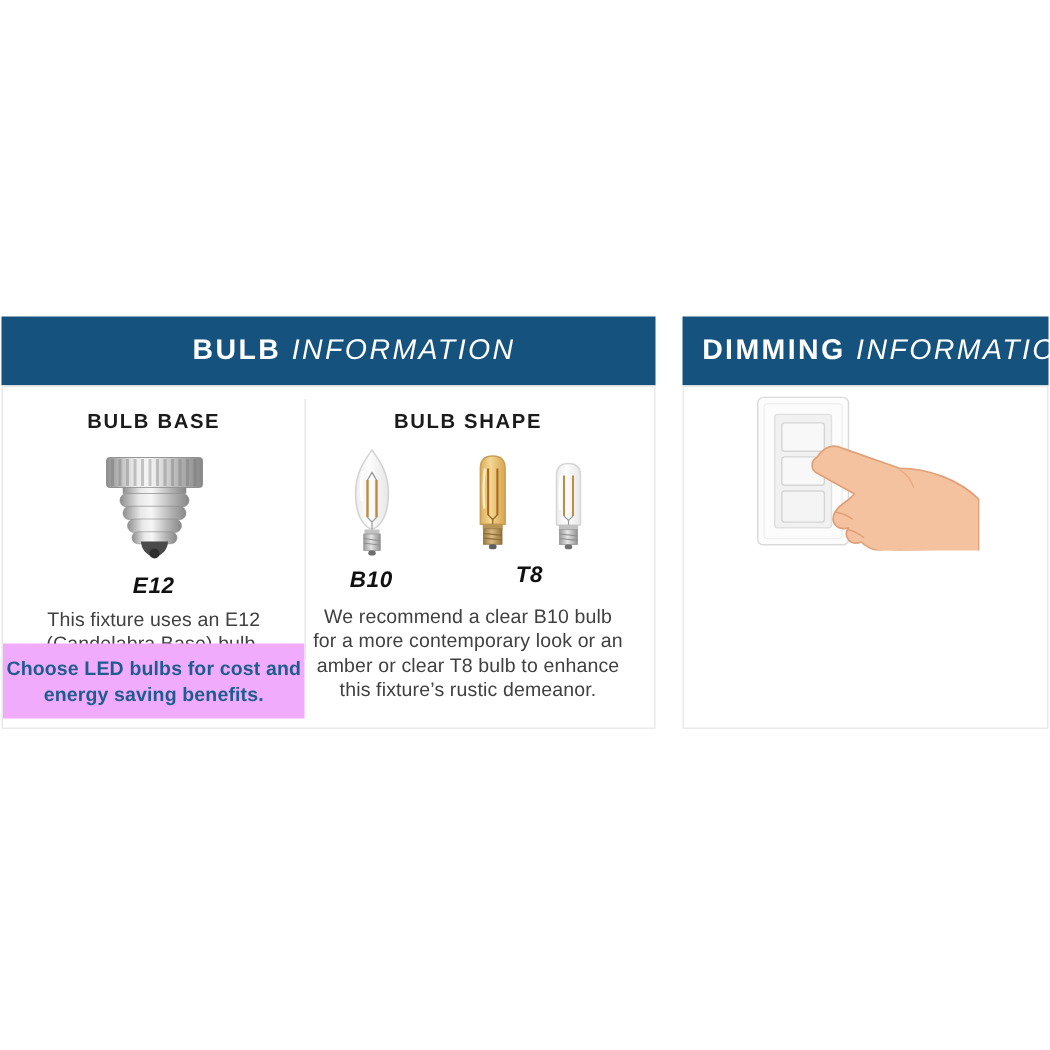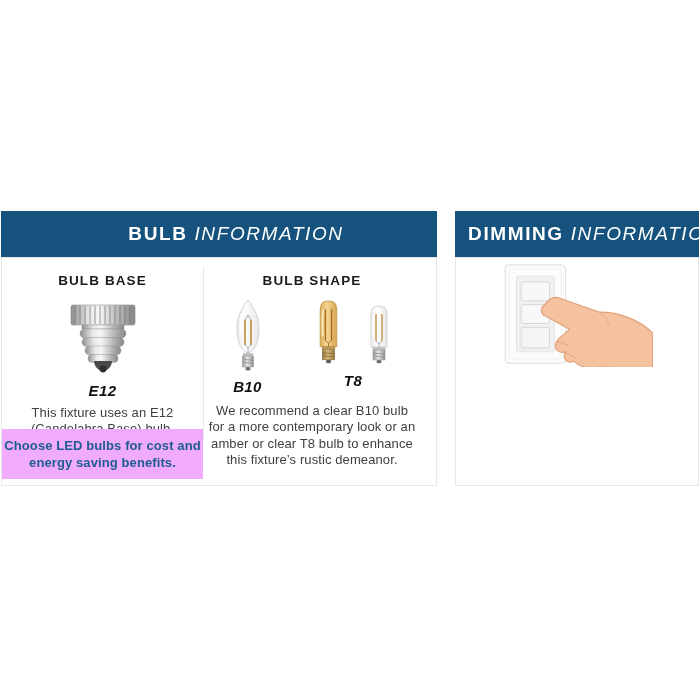--- a/index.html
+++ b/index.html
@@ -26,21 +26,21 @@
   .col-base{left:0;width:201px;}
   .col-divider{position:absolute;left:201px;top:8px;width:1px;height:174px;background:#E7E7E7;}
   .col-shape{left:186px;right:0;}
   .col-dim{left:0;right:0;}
   .col-heading{
     margin-top:15px;font-size:13.5px;font-weight:700;letter-spacing:1.1px;color:#1B1B1B;
   }
   .figure{line-height:0;}
   .fig-e12{margin-top:15px;}
   .bulb-row{
-    margin-top:11px;display:flex;justify-content:center;align-items:flex-start;gap:52px;
+    margin-top:11px;display:flex;justify-content:center;align-items:center;gap:52px;
   }
   .bulb-group{display:flex;flex-direction:column;align-items:center;}
   .t8-pair{display:flex;align-items:flex-end;gap:24px;line-height:0;}
   .bulb-label{font-size:15px;font-weight:700;color:#111111;letter-spacing:.4px;margin-top:7px;font-style:italic;}
   .body-text{
     font-size:13px;color:#404040;line-height:1.26;letter-spacing:.1px;
     margin:6px auto 0;
   }
   .txt-base{max-width:168px;}
   .txt-shape{max-width:208px;margin-top:8px;}

